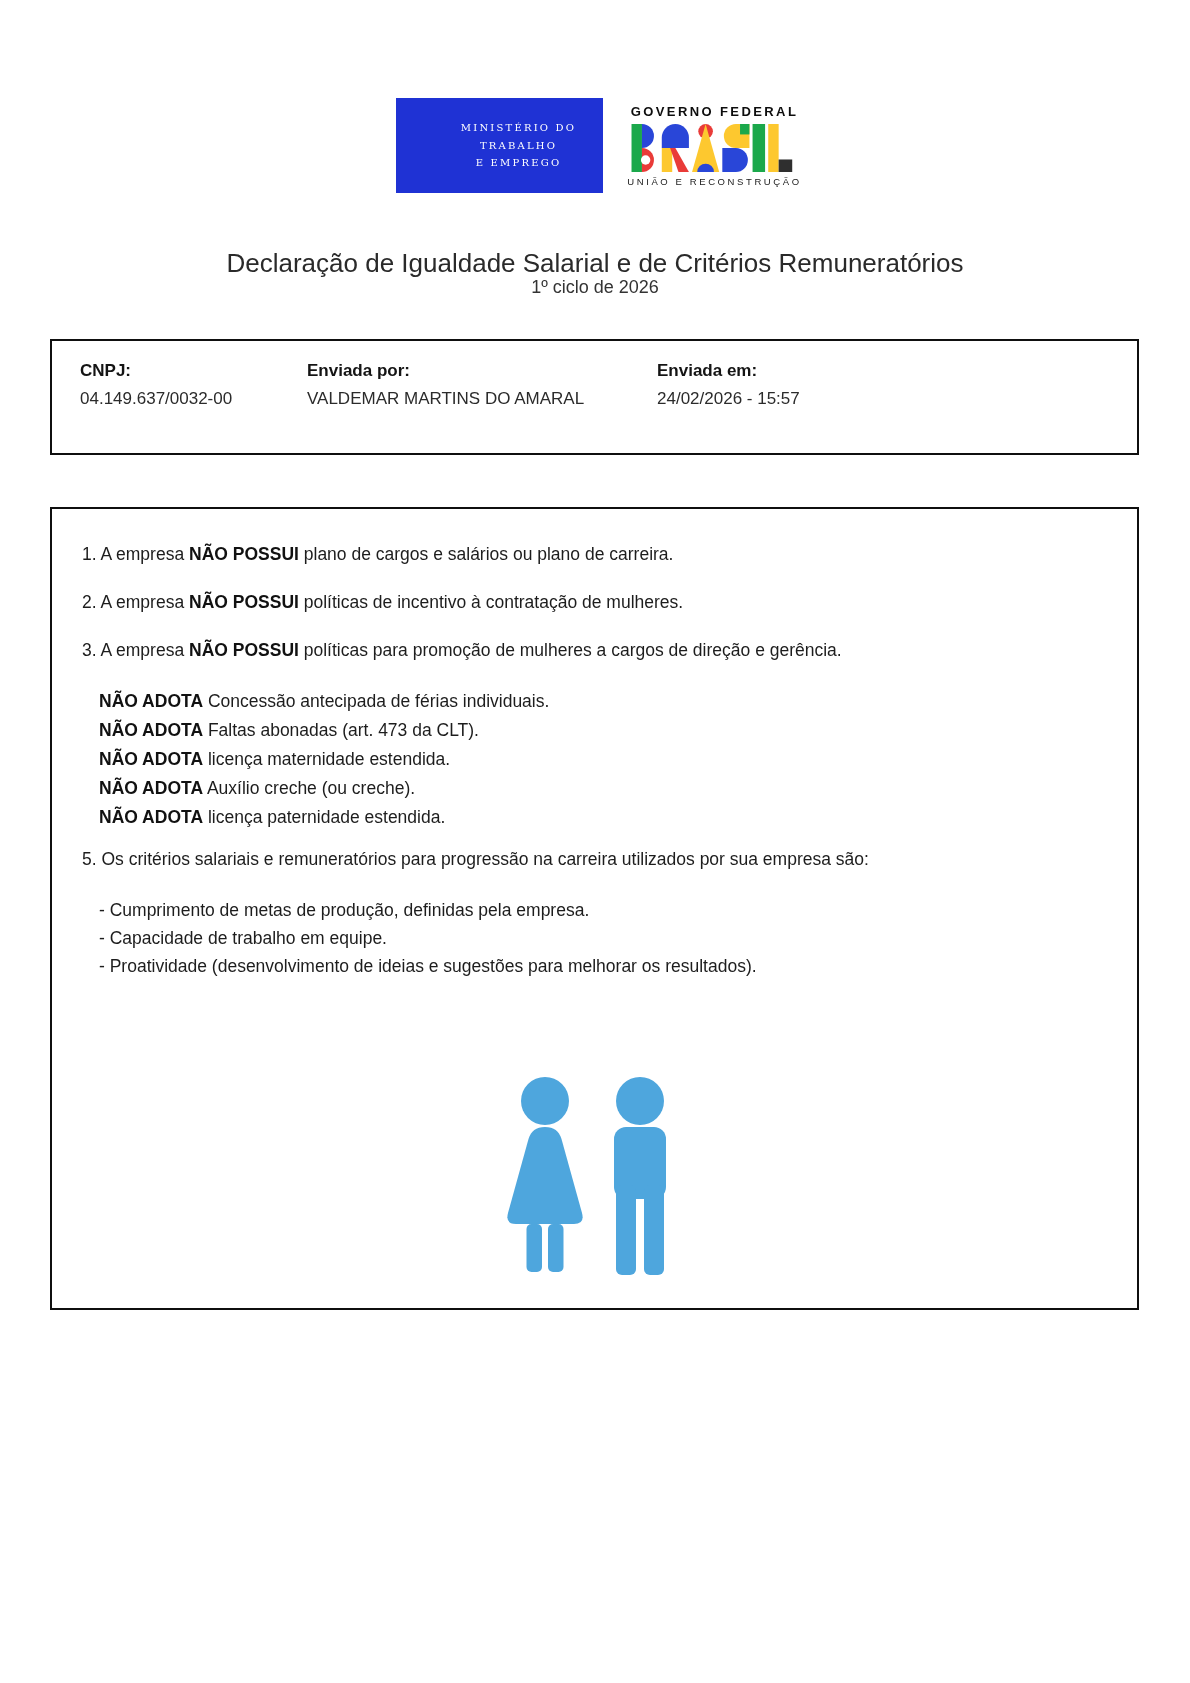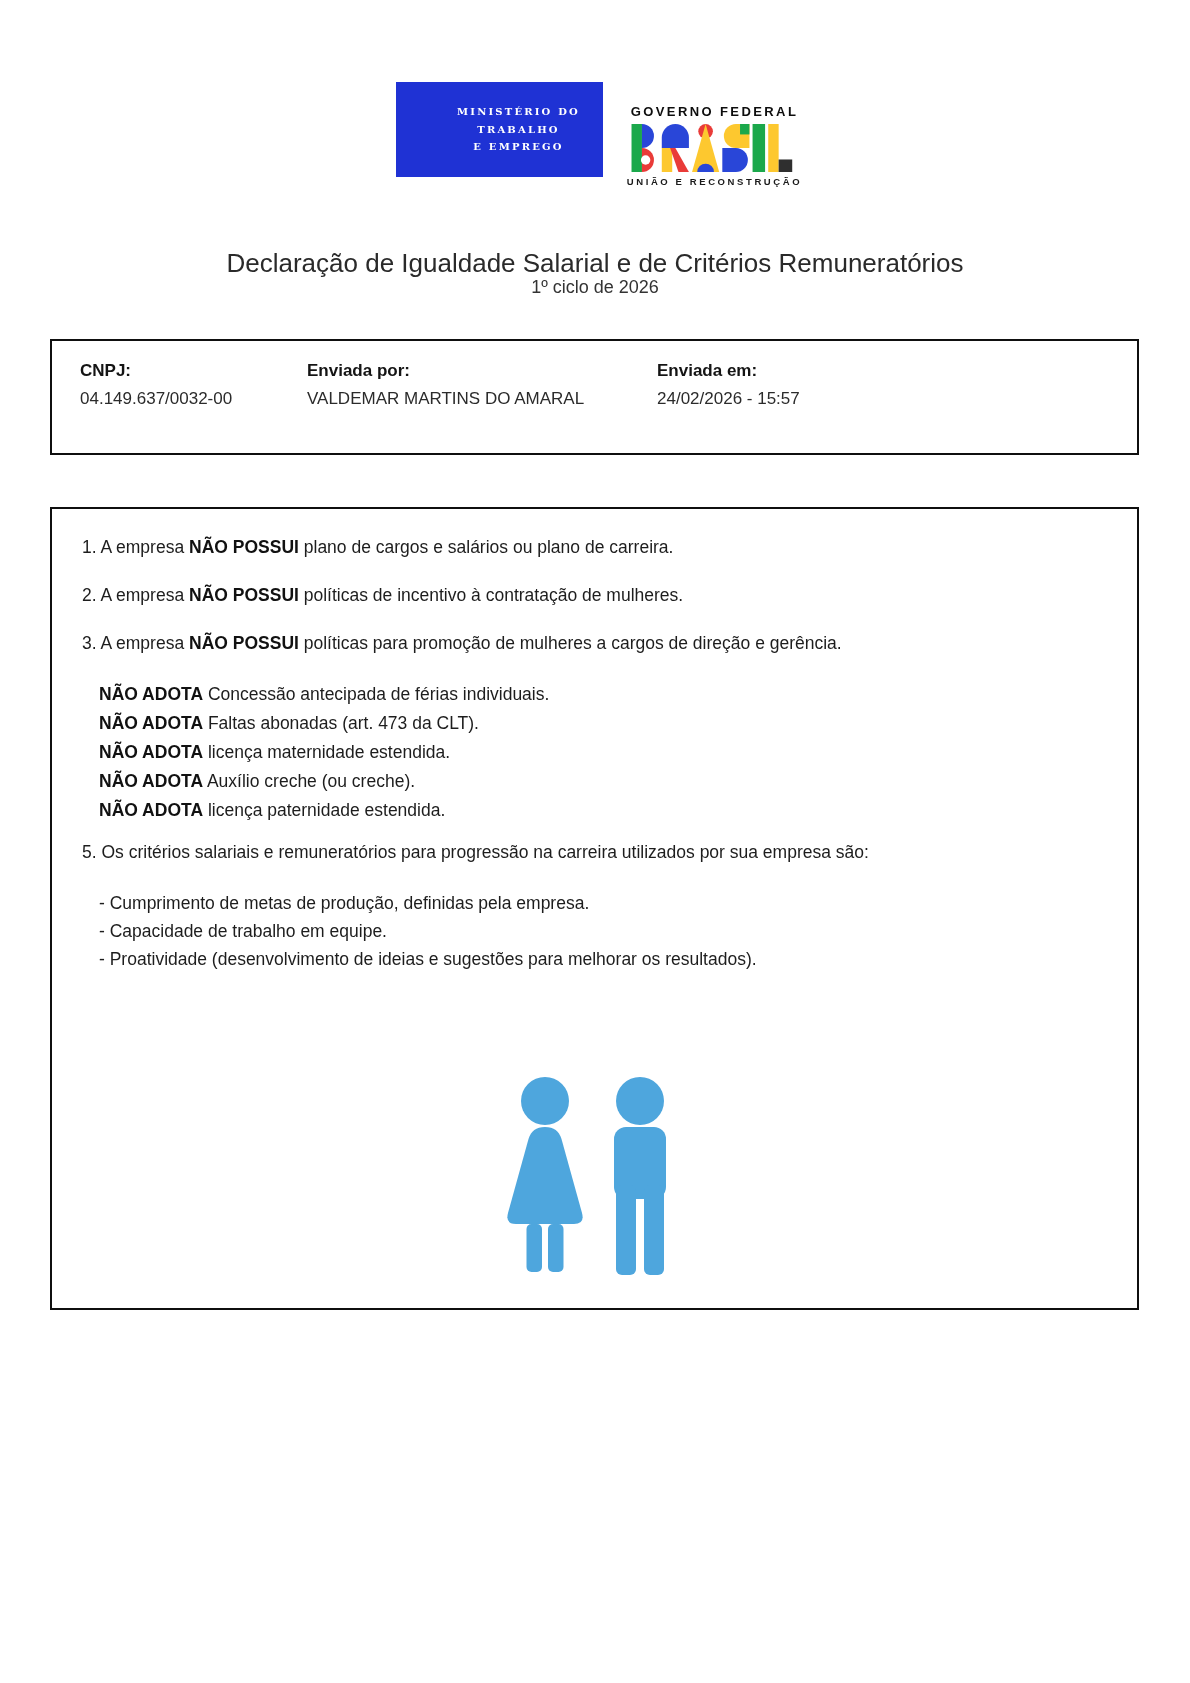--- a/index.html
+++ b/index.html
@@ -2,30 +2,30 @@
 <html><head>
 <meta charset="utf-8">
 <style>
   html,body{margin:0;padding:0;}
   body{
     width:1190px;height:1683px;position:relative;background:#ffffff;
     font-family:"Liberation Sans",sans-serif;color:#1d1d1d;overflow:hidden;
   }
   
   .ministry-box{
-    position:absolute;left:396px;top:82px;width:207px;height:95px;
+    position:absolute;left:396px;top:98px;width:207px;height:95px;
     background:#1f32d4;color:#ffffff;display:flex;flex-direction:column;
     justify-content:center;align-items:center;text-align:right;
-    font-family:"DejaVu Serif",serif;font-size:10px;font-weight:bold;
+    font-family:"DejaVu Serif",serif;font-size:10px;font-weight:normal;
     letter-spacing:2.2px;line-height:1.75;box-sizing:border-box;padding-left:38px;
   }
   .gov-logo{position:absolute;left:622px;top:104px;width:185px;text-align:center;}
   .gov-top{font-size:13px;font-weight:800;letter-spacing:2.4px;color:#0d0d0d;white-space:nowrap;}
   .gov-wordmark{display:block;margin:5px auto 4px;}
-  .gov-bottom{font-size:9.5px;font-weight:700;letter-spacing:2.6px;color:#1a1a1a;white-space:nowrap;}
+  .gov-bottom{font-size:9.5px;font-weight:400;letter-spacing:2.6px;color:#1a1a1a;white-space:nowrap;}
   
   .doc-title{
     position:absolute;top:248px;left:0;width:100%;text-align:center;
     font-size:26px;font-weight:400;color:#2a2a2a;margin:0;
   }
   .doc-subtitle{
     position:absolute;top:277px;left:0;width:100%;text-align:center;
     font-size:18px;color:#333333;
   }
   
@@ -34,21 +34,21 @@
     border:2px solid #0f0f0f;box-sizing:border-box;
   }
   .info-field{position:absolute;top:20px;}
   .info-field .label{font-weight:bold;font-size:17px;color:#141414;}
   .info-field .value{margin-top:8px;font-size:17px;color:#2b2b2b;}
   .f0{left:28px;} .f1{left:255px;} .f2{left:605px;}
   
   .decl-box{
     position:absolute;left:50px;top:507px;width:1089px;height:803px;
     border:2px solid #0f0f0f;box-sizing:border-box;
-    padding:27px 30px 0 30px;font-size:17.5px;color:#1d1d1d;
+    padding:34px 30px 0 30px;font-size:17.5px;color:#1d1d1d;
   }
   .item{margin:0 0 26px 0;line-height:22px;}
   .item b, .policy b{font-weight:bold;color:#111111;}
   .policies{margin:8px 0 16px 17px;}
   .policy{margin:0;line-height:29px;}
   .criteria{margin:10px 0 0 17px;}
   .criterion{margin:0;line-height:28px;}
   
   .people-icon{position:absolute;left:495px;top:1075px;}
 </style>

